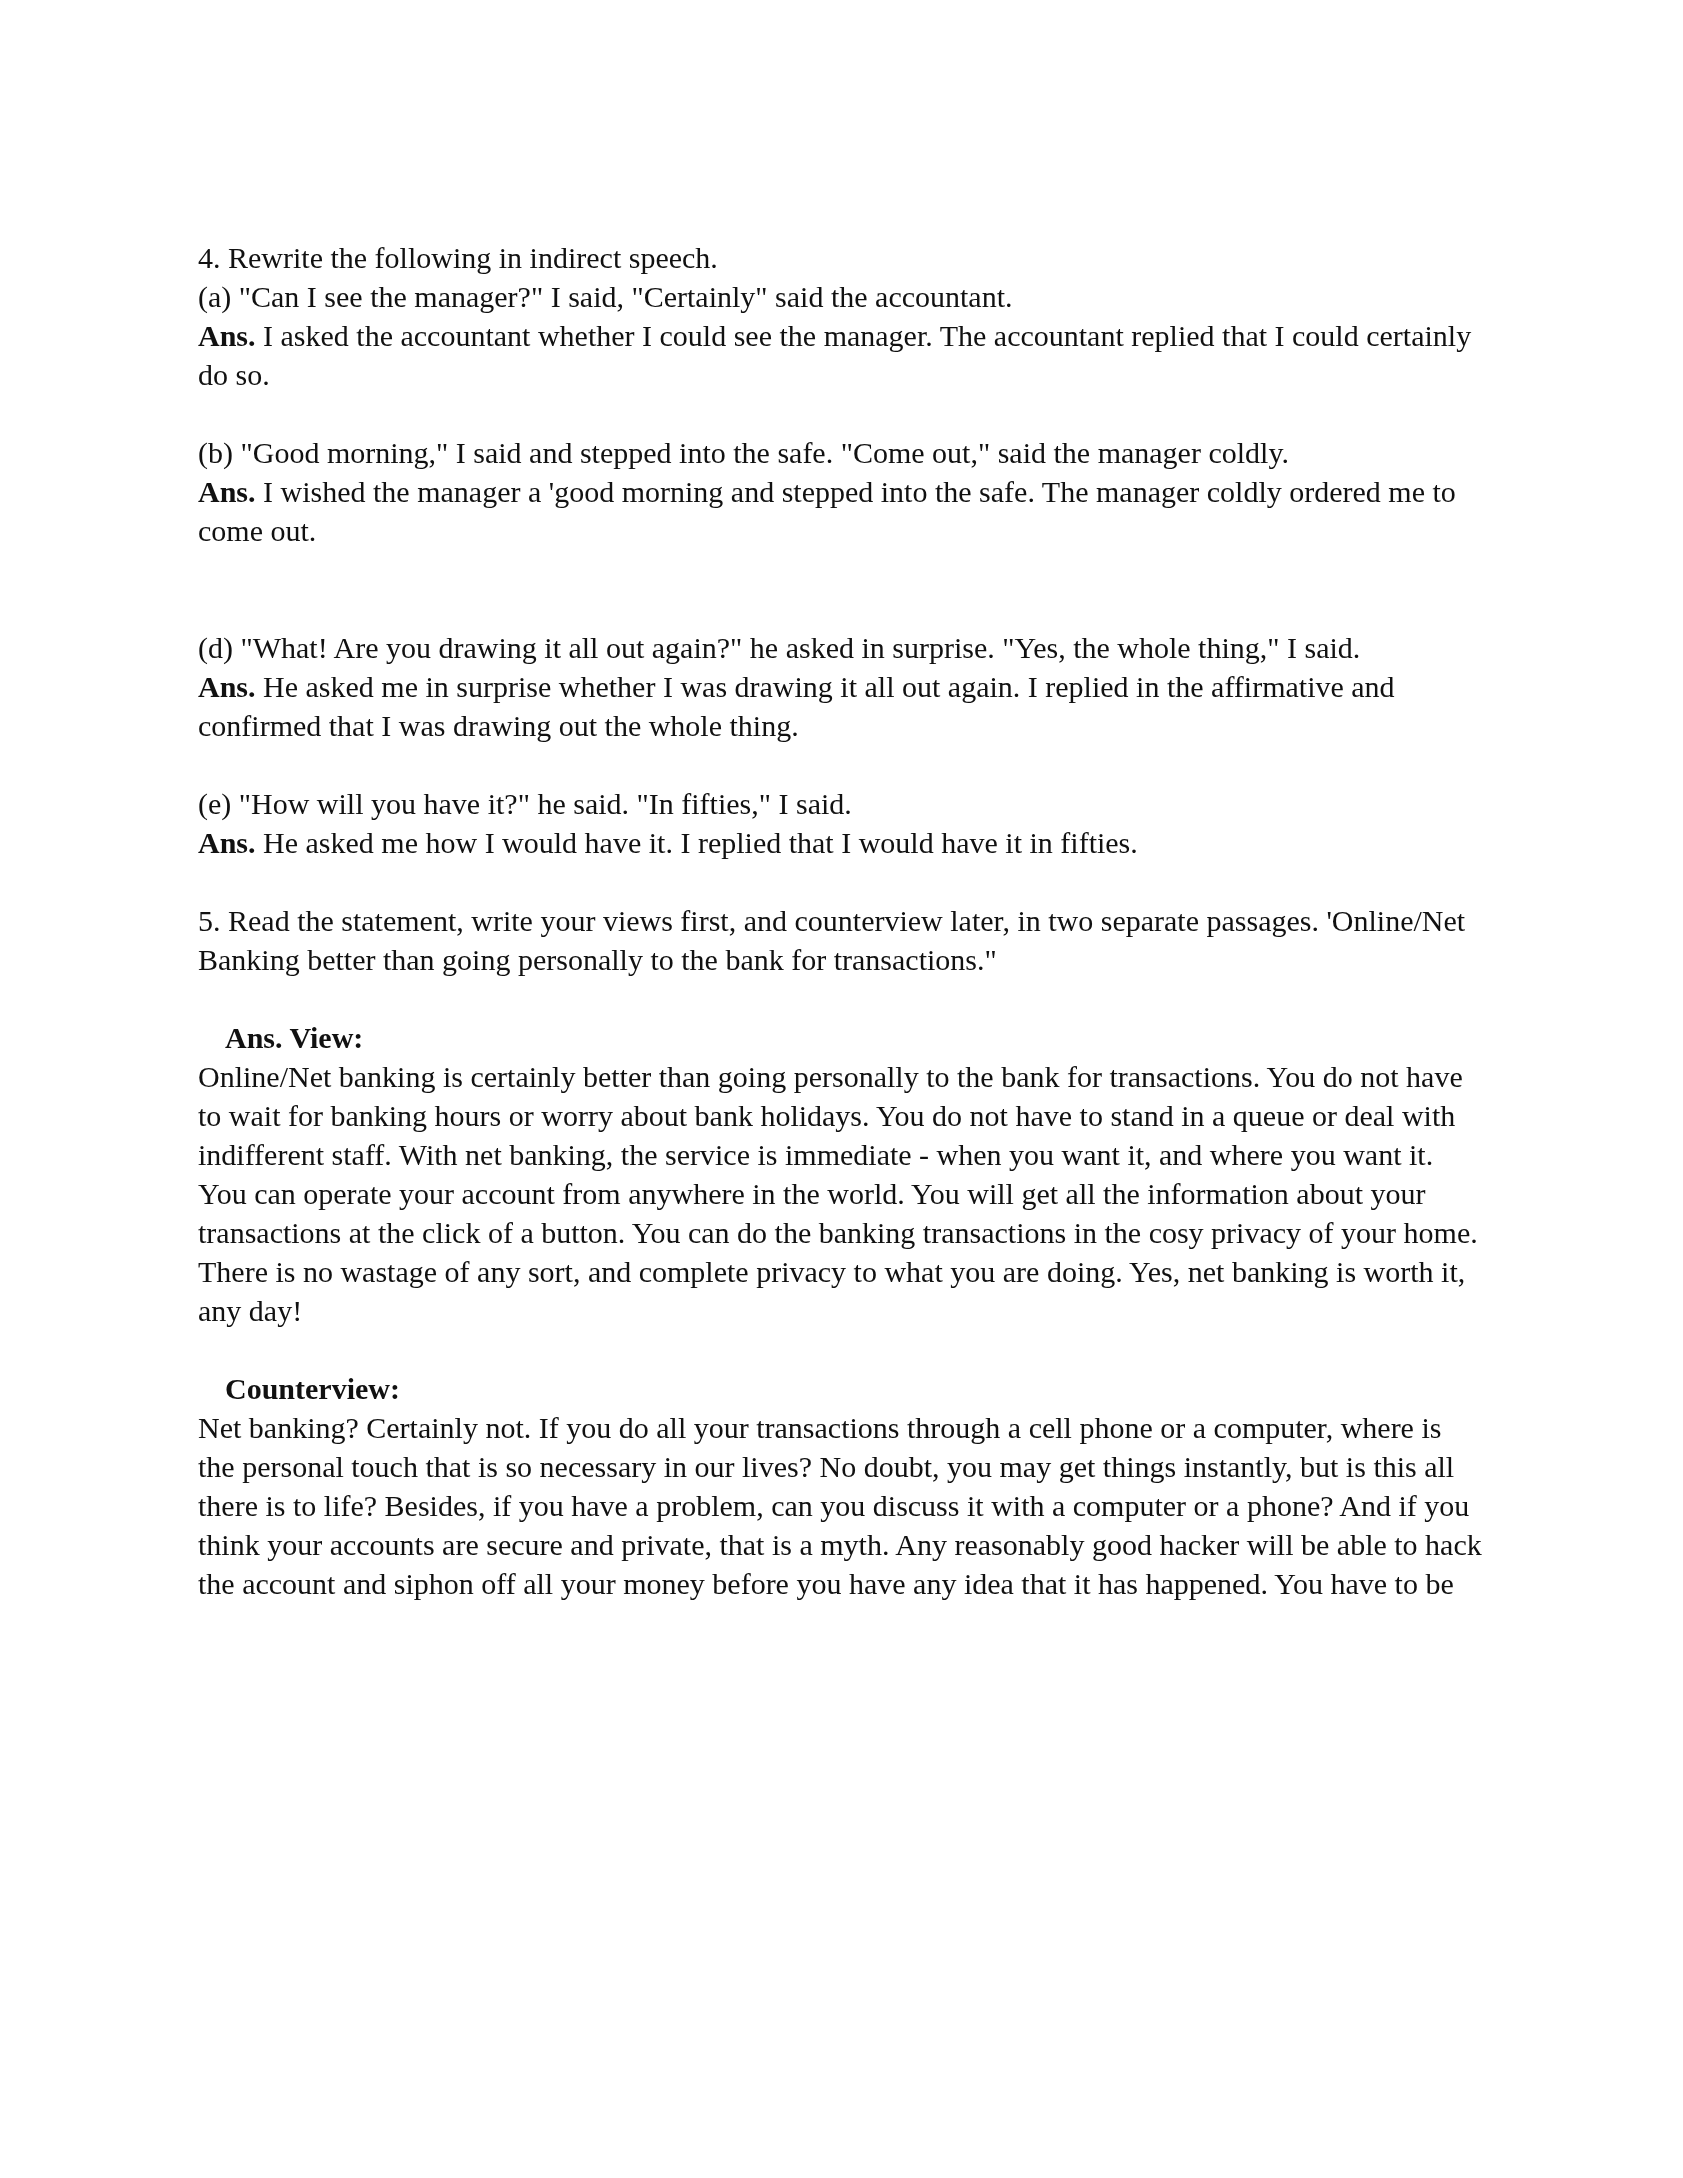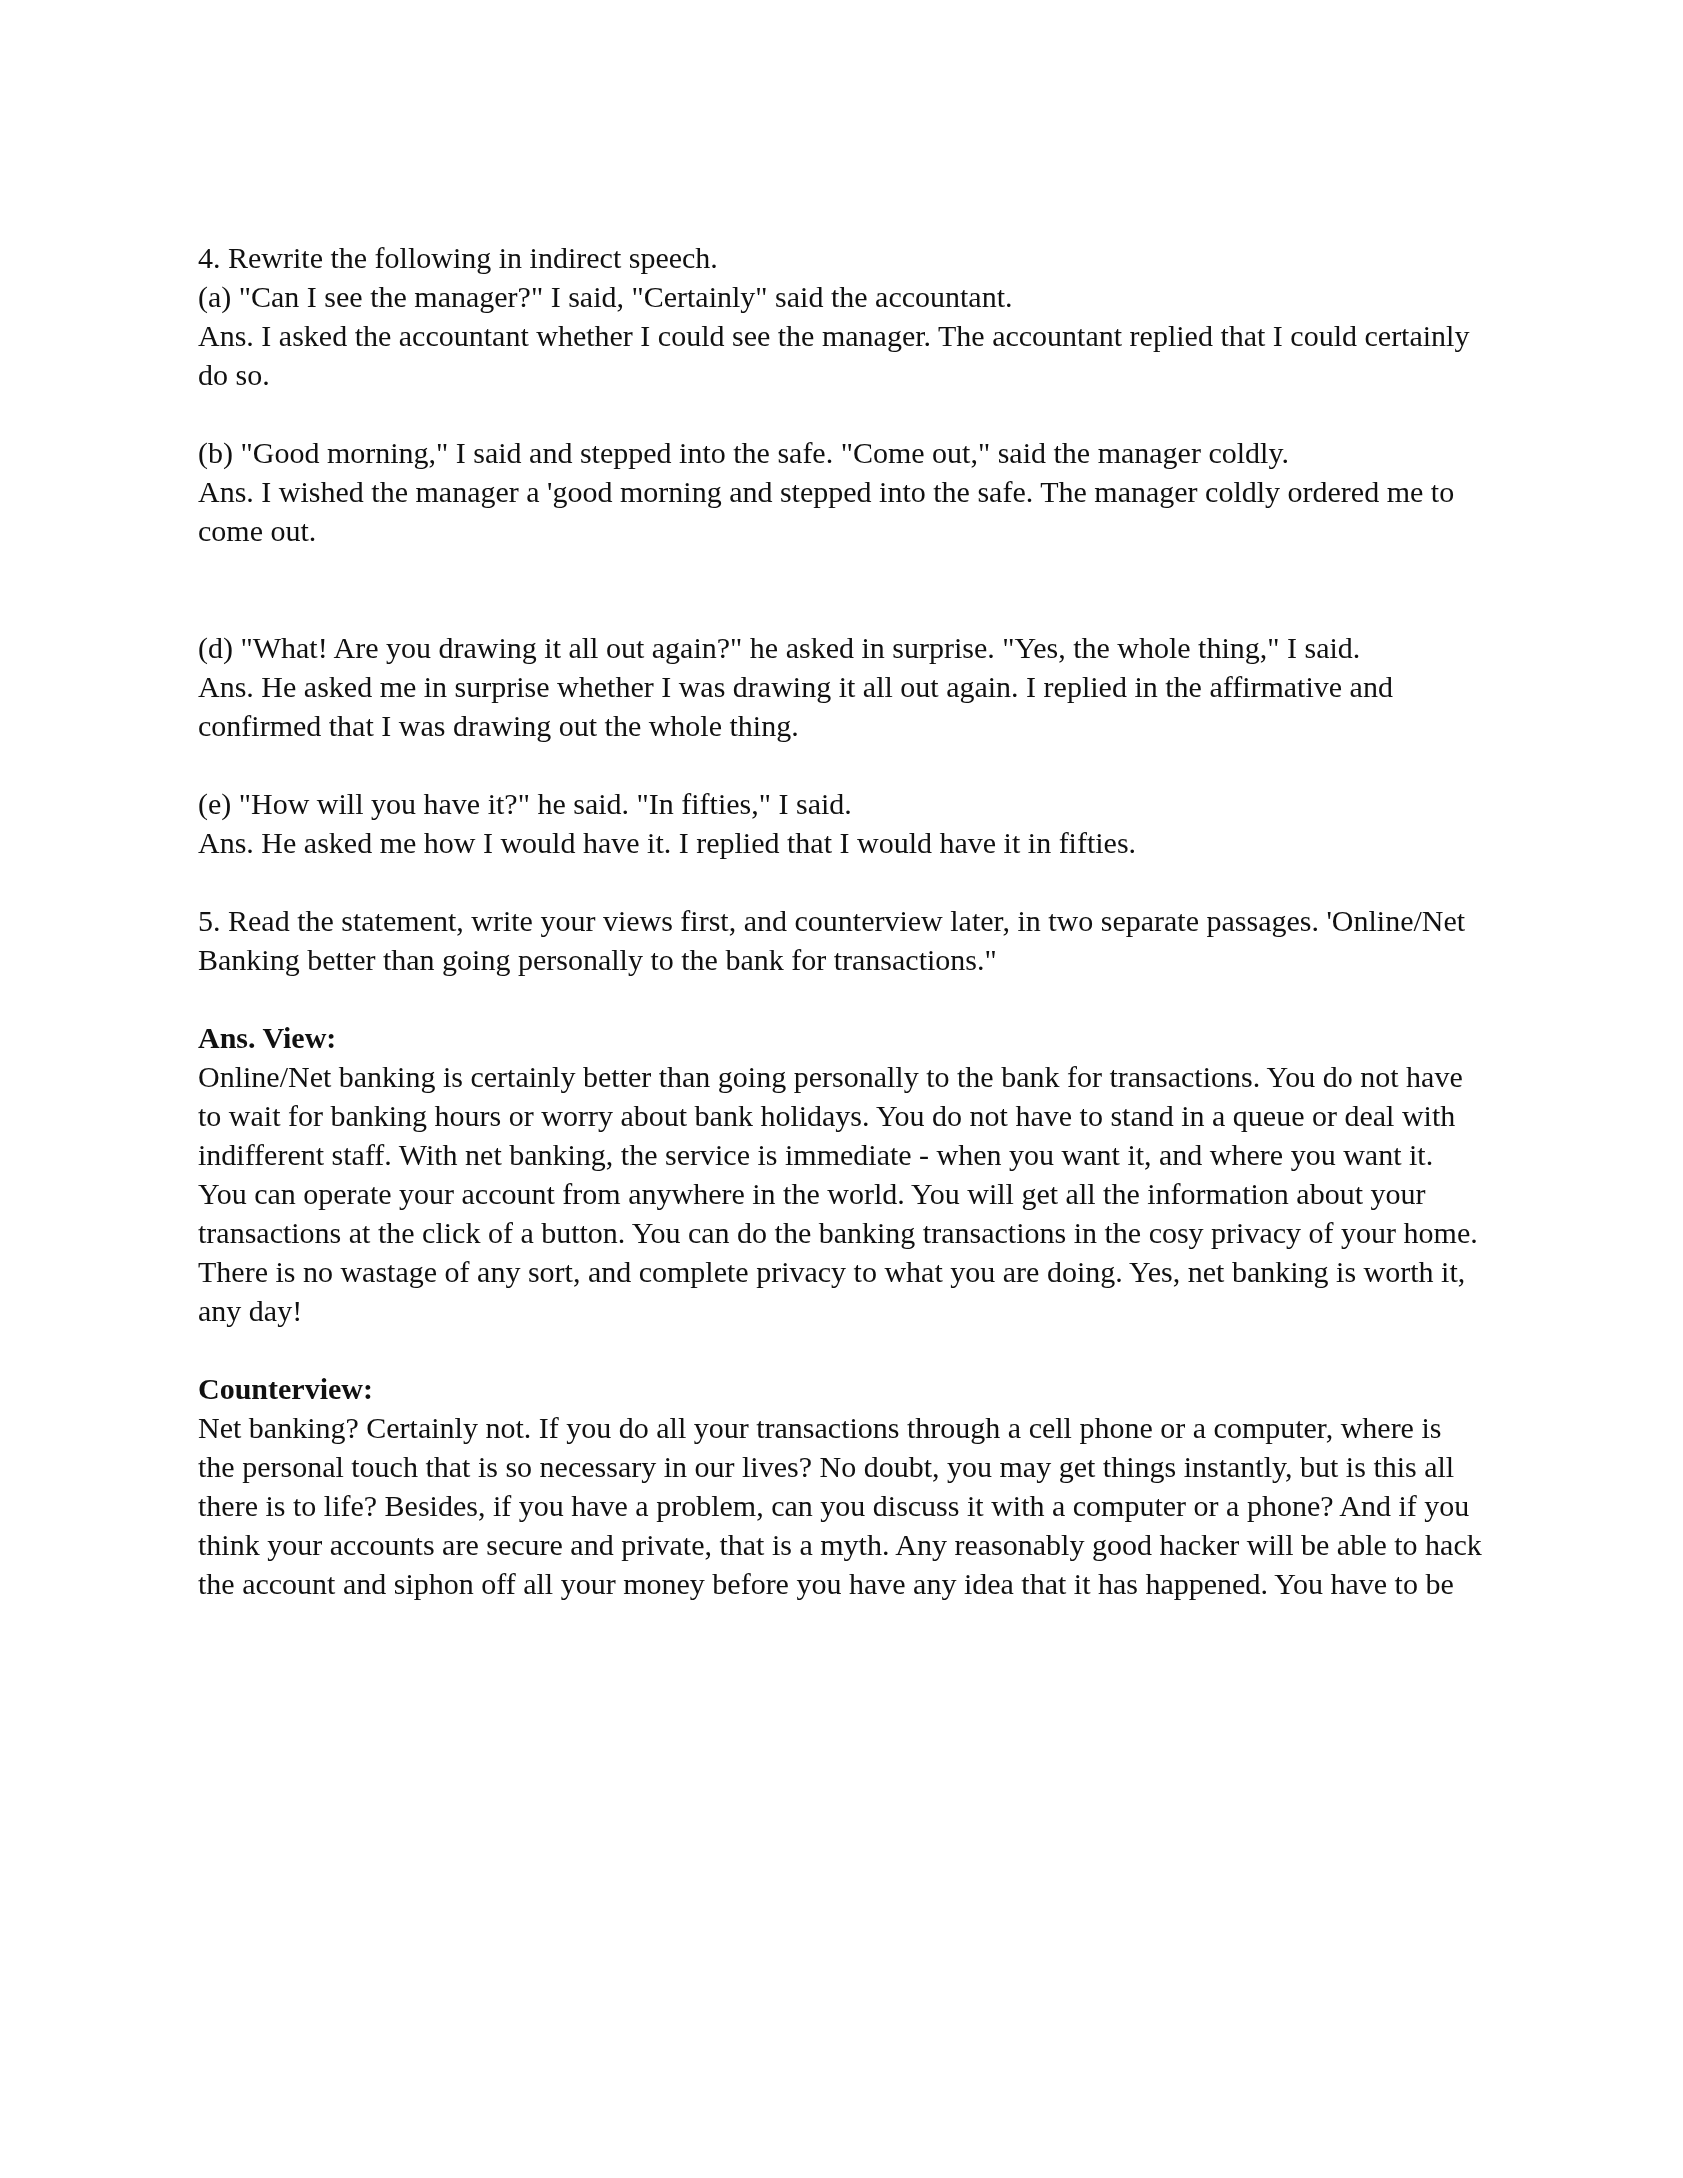--- a/index.html
+++ b/index.html
@@ -26,24 +26,25 @@
   .para {
     margin: 0;
   }
   .gap {
     height: 39px;
   }
   .q {
     font-weight: normal;
   }
   .ans-label {
-    font-weight: normal;
+    font-weight: bold;
   }
   .section-head {
     font-weight: bold;
+    margin-left: 27px;
   }
 </style>
 </head>
 <body>
 
 <div class="page">
 
 
   <div class="gap"></div>
 

